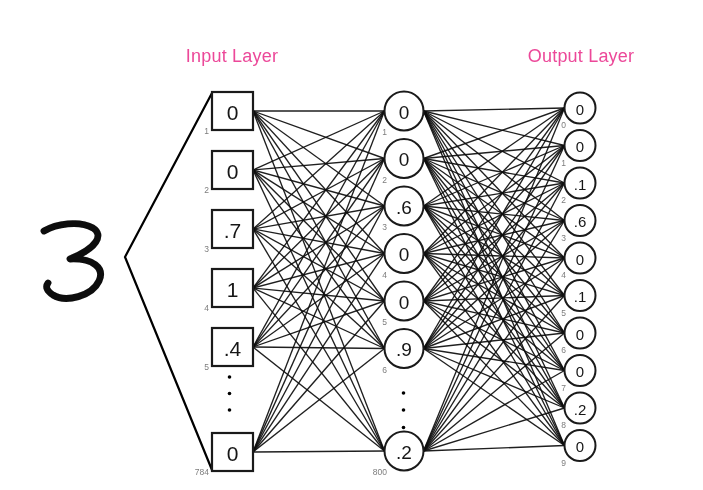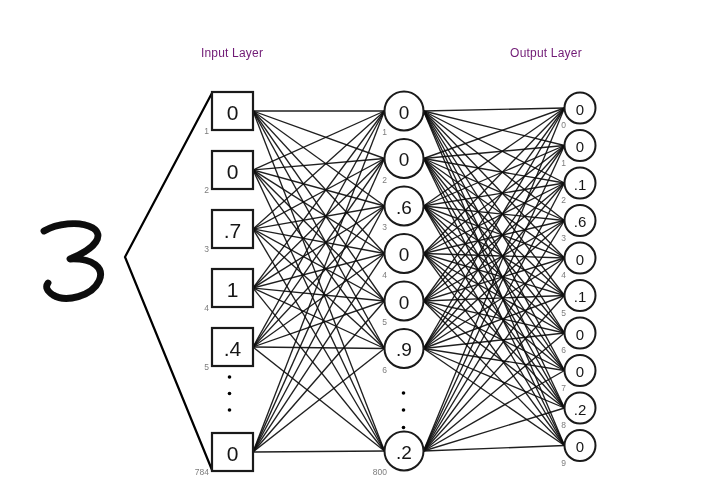--- a/index.html
+++ b/index.html
@@ -12,28 +12,28 @@
     position: relative;
     width: 703px;
     height: 490px;
     background: #ffffff;
     overflow: hidden;
   }
   .layer-title {
     position: absolute;
     top: 46px;
     transform: translateX(-50%);
-    font-size: 12px;
-    color: #701a75;
+    font-size: 18px;
+    color: #ec4899;
     white-space: nowrap;
     letter-spacing: 0.2px;
   }
   #title-input  { left: 232px; }
   #title-hidden { left: 403px; }
-  #title-output { left: 546px; }
+  #title-output { left: 581px; }
   svg { position: absolute; left: 0; top: 0; }
 </style>
 </head>
 <body>
 
 <div class="stage">
   <svg id="net" width="703" height="490" viewBox="0 0 703 490">
       <defs>
         <filter id="soften" x="-20%" y="-20%" width="140%" height="140%">
           <feGaussianBlur stdDeviation="0.65"></feGaussianBlur>

